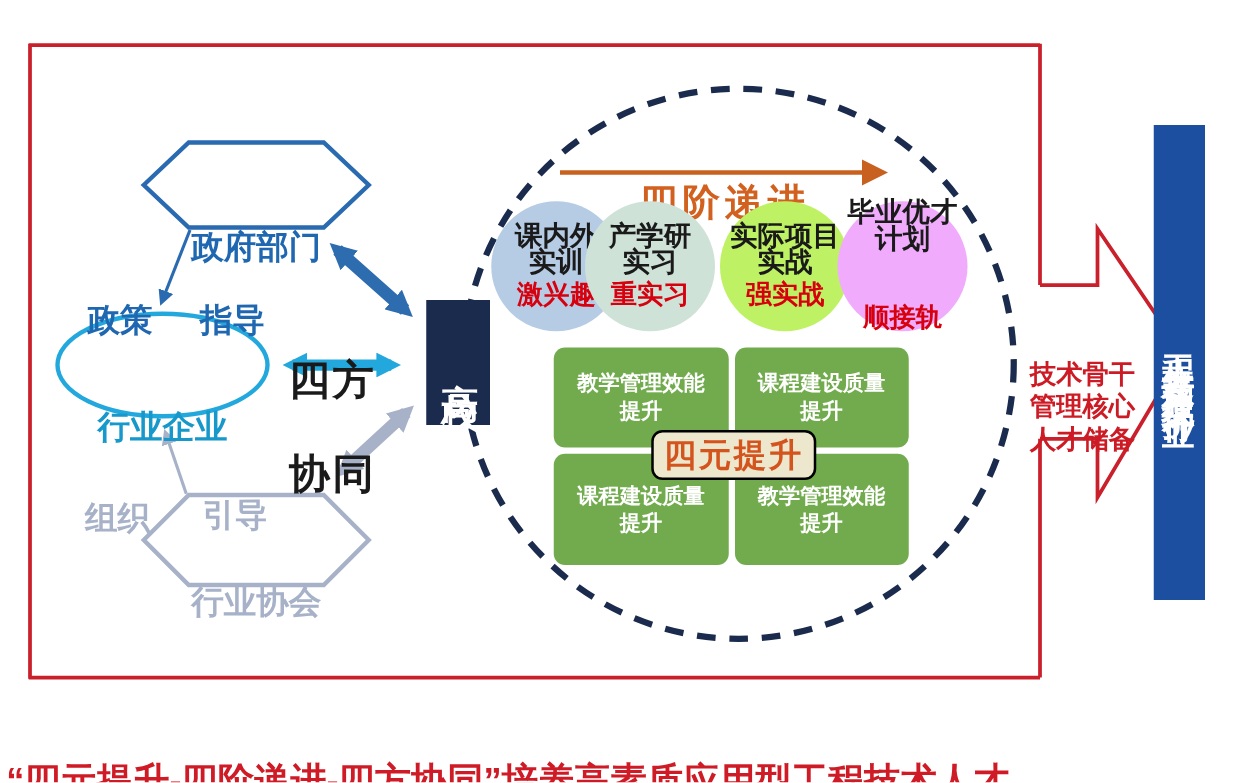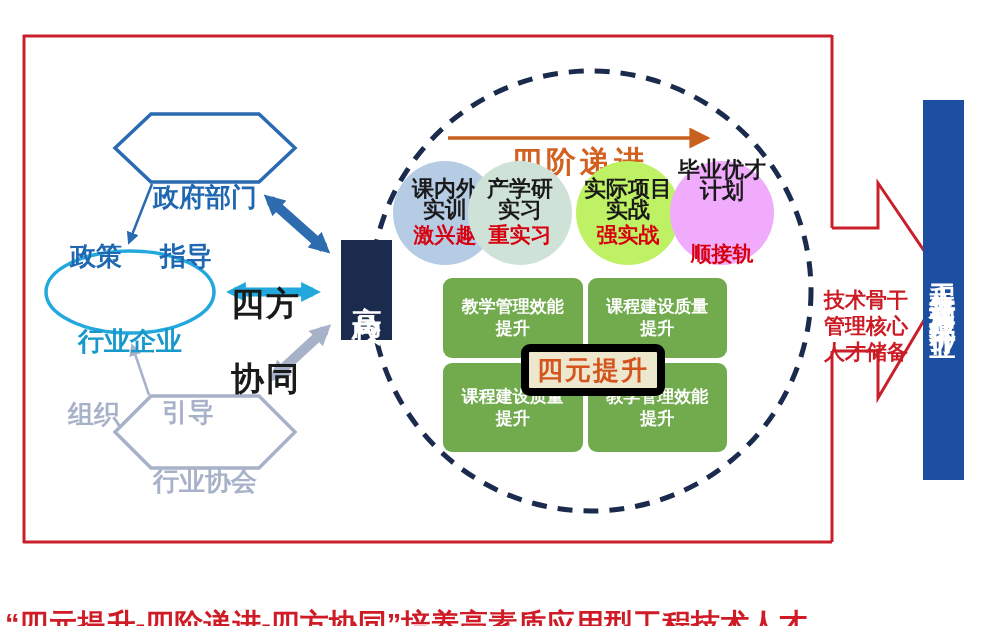--- a/index.html
+++ b/index.html
@@ -38,21 +38,21 @@
   .grid{
     width:100%;height:100%;display:grid;
     grid-template-columns:1fr 1fr;grid-template-rows:80px 1fr;gap:5px;
   }
   .grid-cell{
     background:#71ab4d;border-radius:9px;display:flex;align-items:center;justify-content:center;
     color:#fff;font-size:17px;line-height:22px;font-weight:bold;text-align:center;white-space:pre-line;
   }
   .grid-center{
     position:absolute;left:78px;top:66px;width:128px;height:36px;
-    background:#ede7cd;border:8px solid #000000;border-radius:9px;
+    background:#ede7cd;border:2px solid #000000;border-radius:9px;
     display:flex;align-items:center;justify-content:center;
     color:#d4541e;font-size:26px;font-weight:bold;letter-spacing:2px;
   }
   .talent{
     left:804px;top:241px;width:124px;font-size:21px;line-height:26px;color:#cc1b24;
   }
   .industry-bar{
     left:923px;top:100px;width:41px;height:380px;background:#1d4fa0;
     display:flex;align-items:center;justify-content:center;
   }

